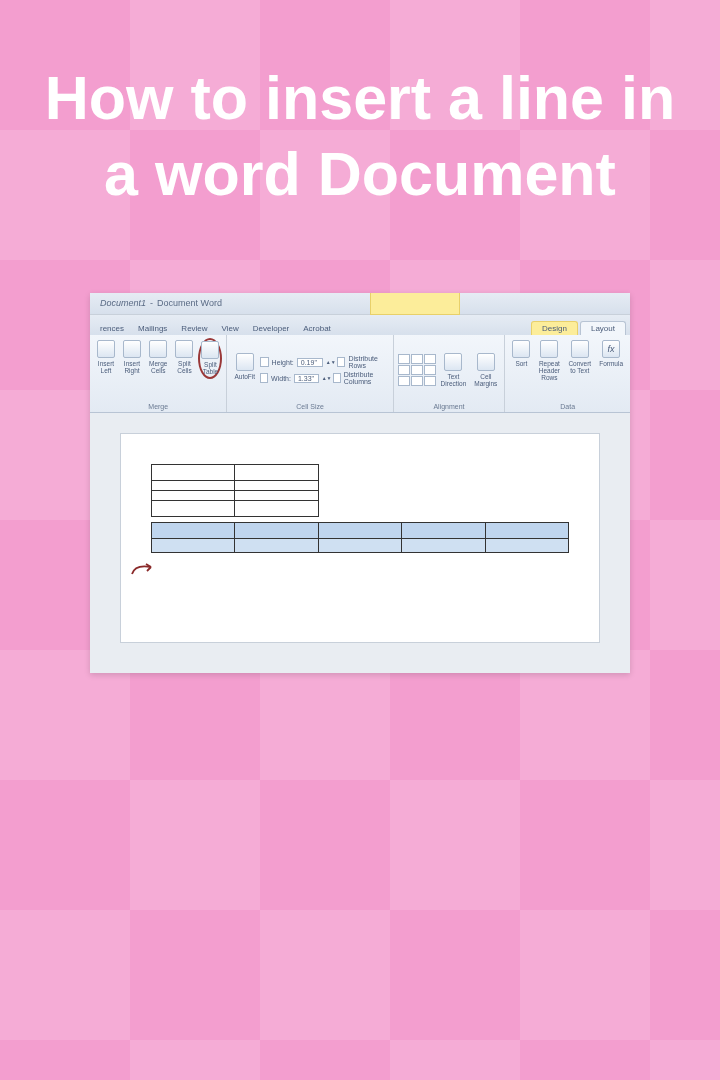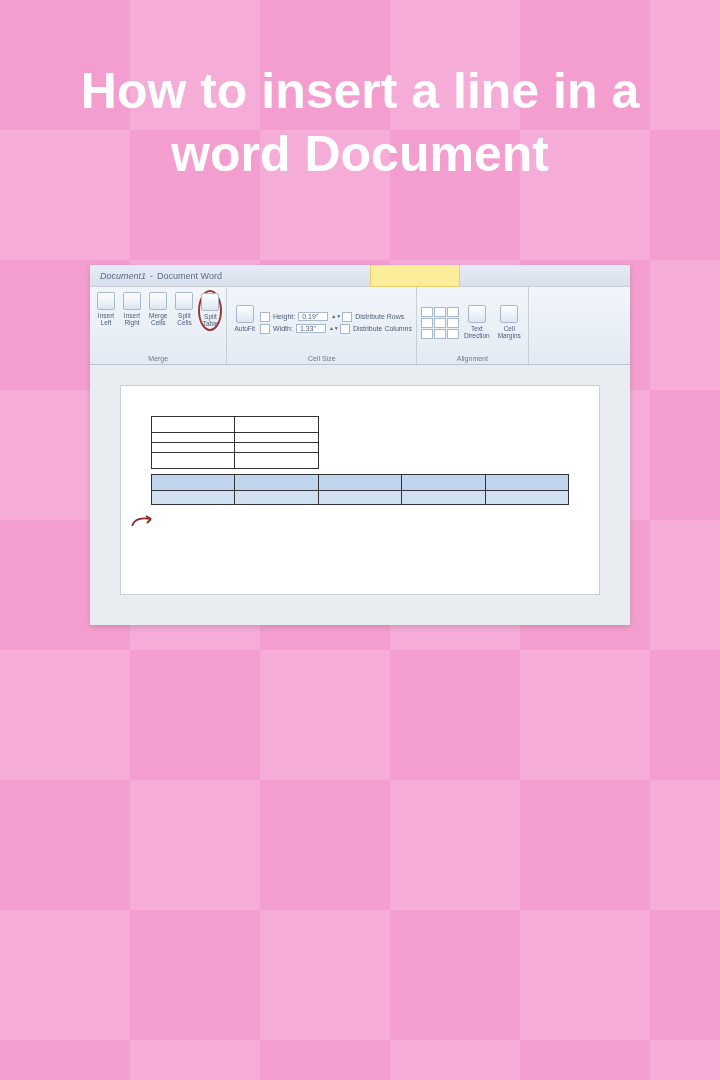--- a/index.html
+++ b/index.html
@@ -20,21 +20,21 @@
     linear-gradient(45deg, transparent 75%, rgba(255,255,255,0.15) 75%),
     linear-gradient(-45deg, transparent 75%, rgba(255,255,255,0.15) 75%);
   background-size: 260px 260px;
   background-position: 0 0, 0 130px, 130px -130px, -130px 0;
 }
 .title {
   position: relative;
   z-index: 2;
   color: #fff;
   font-weight: 900;
-  font-size: 50px;
+  font-size: 61px;
   text-align: center;
   line-height: 1.25;
   padding: 60px 40px 0;
 }
 .screenshot {
   position: relative;
   z-index: 2;
   width: 540px;
   margin: 80px auto 0;
   background: #fff;
@@ -196,20 +196,31 @@
 <div class="diamond-bg"></div>
 
 <h1 class="title">How to insert a line in a word Document</h1>
 
 <div class="screenshot">
   <div class="context-header"></div>
   <div class="titlebar">
     <span class="docname">Document1</span>
     <span>-</span>
     <span>Document Word</span>
+  </div>
+  <div class="ribbon-tabs">
+    <span class="tab">rences</span>
+    <span class="tab">Mailings</span>
+    <span class="tab">Review</span>
+    <span class="tab">View</span>
+    <span class="tab">Developer</span>
+    <span class="tab">Acrobat</span>
+    <span style="flex:1"></span>
+    <span class="tab context">Design</span>
+    <span class="tab context active">Layout</span>
   </div>
 
   <div class="ribbon">
 
     <div class="rgroup">
       <div class="btns">
         <div class="rbtn">
           <div class="ico"></div>
           <div class="lbl">Insert
 Left</div>
@@ -286,20 +297,43 @@
         </div>
         <div class="rbtn">
           <div class="ico"></div>
           <div class="lbl">Cell
 Margins</div>
         </div>
       </div>
       <div class="glabel">Alignment</div>
     </div>
 
+    <div class="rgroup" style="border-right:none;">
+      <div class="btns">
+        <div class="rbtn">
+          <div class="ico"></div>
+          <div class="lbl">Sort</div>
+        </div>
+        <div class="rbtn">
+          <div class="ico"></div>
+          <div class="lbl">Repeat
+Header Rows</div>
+        </div>
+        <div class="rbtn">
+          <div class="ico"></div>
+          <div class="lbl">Convert
+to Text</div>
+        </div>
+        <div class="rbtn">
+          <div class="ico" style="font-style:italic;font-size:9px;">fx</div>
+          <div class="lbl">Formula</div>
+        </div>
+      </div>
+      <div class="glabel">Data</div>
+    </div>
   </div>
 
   <div class="document-area">
     <div class="page">
       <table class="doc-table">
         <tbody>
             <tr>
               <td></td>
               <td></td>
             </tr>

